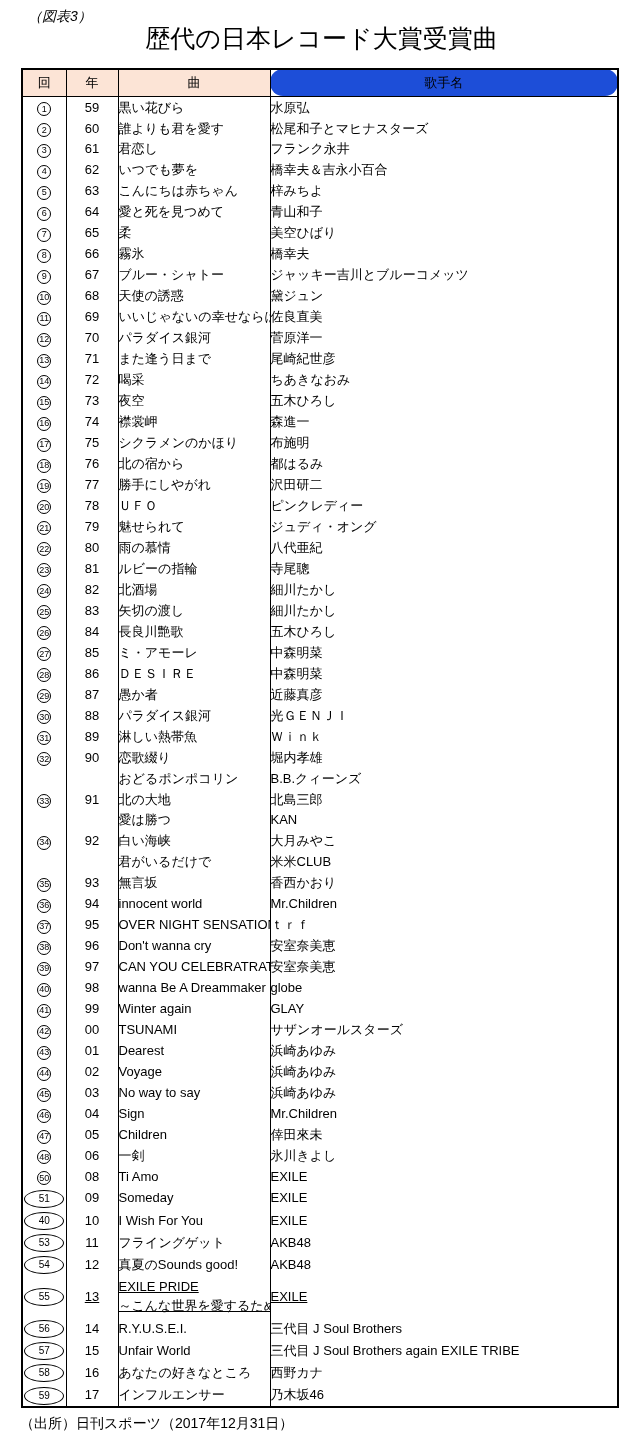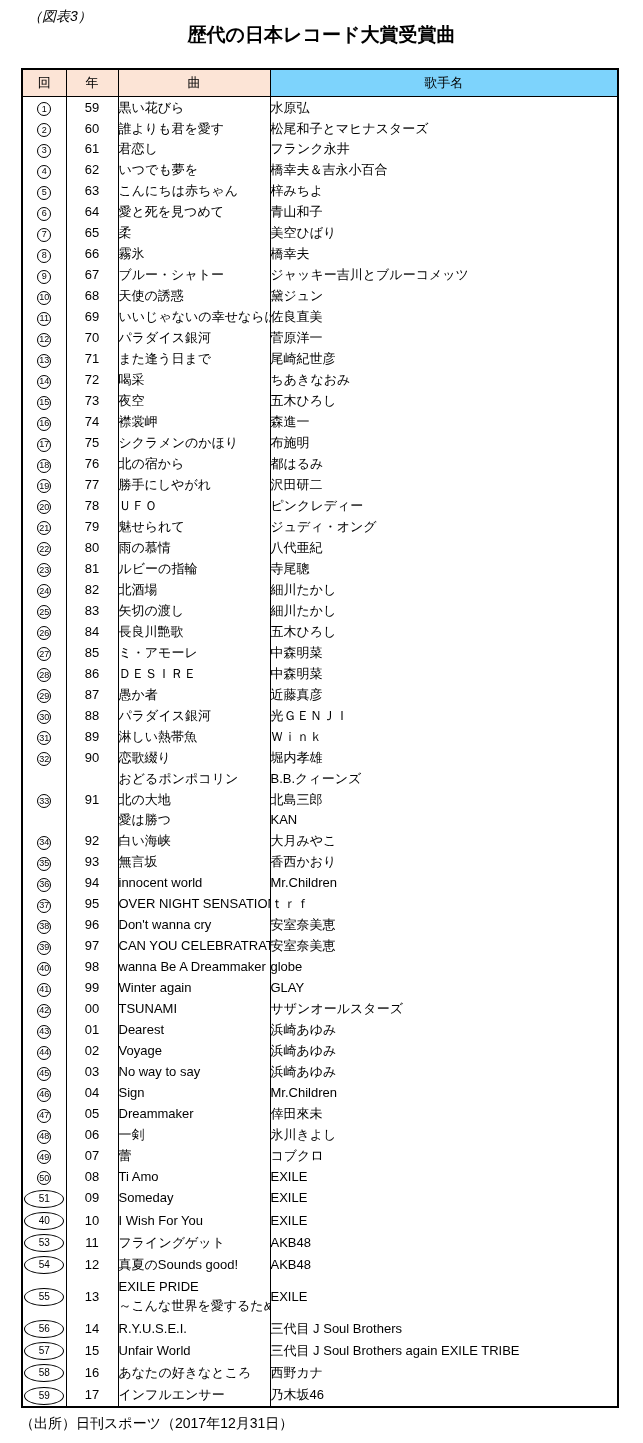--- a/index.html
+++ b/index.html
@@ -12,21 +12,21 @@
     overflow: hidden;
   }
   .fig-label {
     position: absolute; top: 8px; left: 28px;
     font-size: 14px;
     font-style: italic;
   }
   .page-title {
     position: absolute; top: 22px; left: 0;
     width: 643px; text-align: center;
-    font-size: 19px; font-weight: bold; margin: 0;
+    font-size: 25px; font-weight: normal; margin: 0;
   }
   table.awards {
     position: absolute; top: 68px; left: 21px;
     width: 596px; height: 1340px;
     border-collapse: collapse; table-layout: fixed;
     border: 2px solid #000000;
   }
   table.awards th, table.awards td {
     border-left: 1px solid #000000;
     border-right: 1px solid #000000;
@@ -36,21 +36,21 @@
     font-weight: normal;
     line-height: 19px;
     overflow: hidden;
   }
   thead tr { height: 27px; }
   thead th {
     background: #fce4d6;
     border-bottom: 1px solid #000000;
     text-align: center;
   }
-  tr.tall { height: 42px; }
+  tr.tall { height: 42px; text-decoration: underline; }
   td.c-no, td.c-year { text-align: center; }
   td.c-song, td.c-artist { text-align: left; padding-left: 4px; white-space: nowrap; }
   .circ {
     display: inline-flex; align-items: center; justify-content: center;
     box-sizing: border-box;
     width: 14px; height: 14px;
     border: 1px solid #000000; border-radius: 50%;
     font-size: 9px; line-height: 1;
   }
   .circ.lg { width: 40px; height: 18px; font-size: 10px; }
@@ -70,21 +70,21 @@
     <col style="width:44px">
       <col style="width:52px">
       <col style="width:152px">
       <col style="width:348px">
   </colgroup>
   <thead>
     <tr>
       <th style="background: rgb(252, 228, 214);">回</th>
       <th style="background: rgb(252, 228, 214);">年</th>
       <th style="background: rgb(252, 228, 214);">曲</th>
-      <th style="background: #7dd3fc;">歌手名</th>
+      <th style="background: #1d4ed8; border-radius: 13px;">歌手名</th>
     </tr>
   </thead>
   <tbody id="tbody">
       <tr>
         <td class="c-no"><span class="circ">1</span></td>
         <td class="c-year">59</td>
         <td class="c-song">黒い花びら</td>
         <td class="c-artist">水原弘</td>
       </tr>
       <tr>
@@ -291,20 +291,26 @@
         <td class="c-song">愛は勝つ</td>
         <td class="c-artist">KAN</td>
       </tr>
       <tr>
         <td class="c-no"><span class="circ">34</span></td>
         <td class="c-year">92</td>
         <td class="c-song">白い海峡</td>
         <td class="c-artist">大月みやこ</td>
       </tr>
       <tr>
+        <td class="c-no"></td>
+        <td class="c-year"></td>
+        <td class="c-song">君がいるだけで</td>
+        <td class="c-artist">米米CLUB</td>
+      </tr>
+      <tr>
         <td class="c-no"><span class="circ">35</span></td>
         <td class="c-year">93</td>
         <td class="c-song">無言坂</td>
         <td class="c-artist">香西かおり</td>
       </tr>
       <tr>
         <td class="c-no"><span class="circ">36</span></td>
         <td class="c-year">94</td>
         <td class="c-song">innocent world</td>
         <td class="c-artist">Mr.Children</td>
@@ -365,34 +371,28 @@
       </tr>
       <tr>
         <td class="c-no"><span class="circ">46</span></td>
         <td class="c-year">04</td>
         <td class="c-song">Sign</td>
         <td class="c-artist">Mr.Children</td>
       </tr>
       <tr>
         <td class="c-no"><span class="circ">47</span></td>
         <td class="c-year">05</td>
-        <td class="c-song">Dreammaker</td>
+        <td class="c-song">Children</td>
         <td class="c-artist">倖田來未</td>
       </tr>
       <tr>
         <td class="c-no"><span class="circ">48</span></td>
         <td class="c-year">06</td>
         <td class="c-song">一剣</td>
         <td class="c-artist">氷川きよし</td>
-      </tr>
-      <tr>
-        <td class="c-no"><span class="circ">49</span></td>
-        <td class="c-year">07</td>
-        <td class="c-song">蕾</td>
-        <td class="c-artist">コブクロ</td>
       </tr>
       <tr>
         <td class="c-no"><span class="circ">50</span></td>
         <td class="c-year">08</td>
         <td class="c-song">Ti Amo</td>
         <td class="c-artist">EXILE</td>
       </tr>
       <tr>
         <td class="c-no"><span class="circ lg">51</span></td>
         <td class="c-year">09</td>

